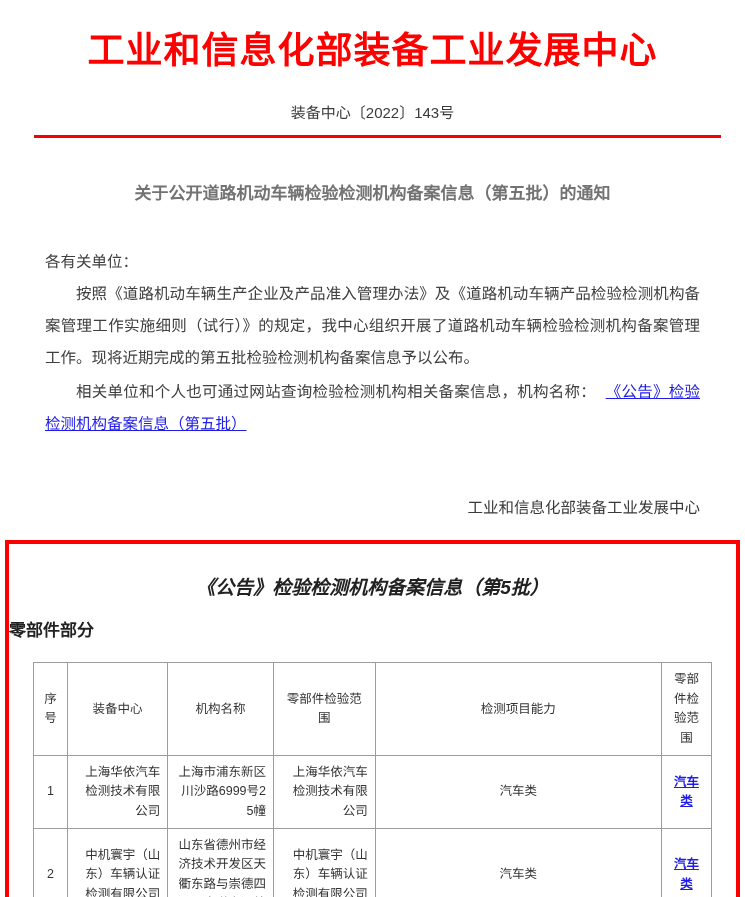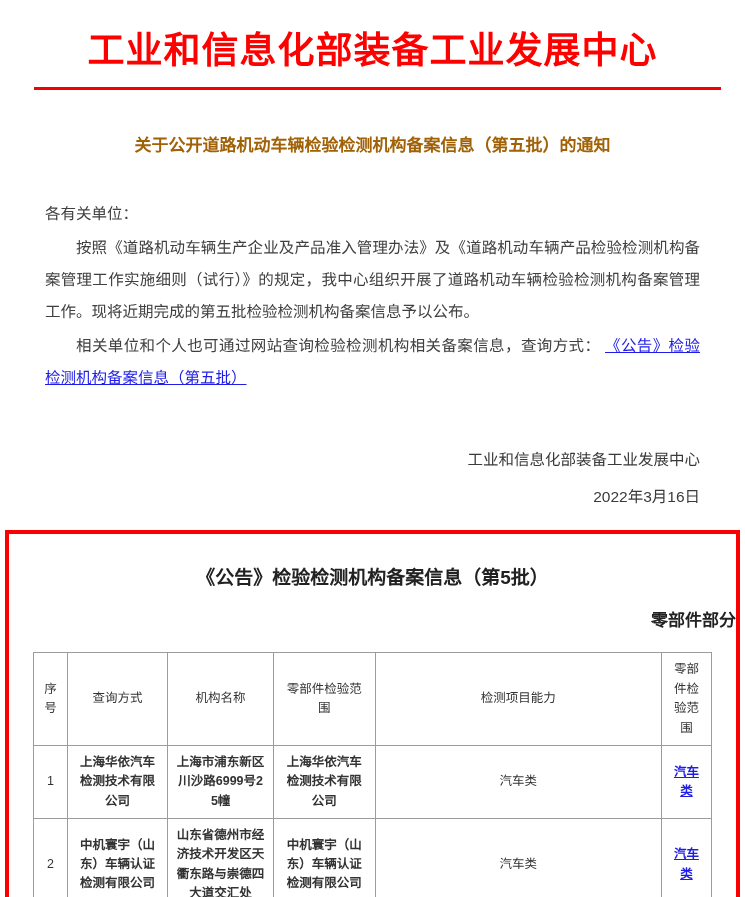--- a/index.html
+++ b/index.html
@@ -11,91 +11,91 @@
     color:#3d3d3d; -webkit-font-smoothing:antialiased;
   }
   .org-title {
     padding-top:20px; text-align:center;
     color:#fe0000; font-size:37px; font-weight:bold; letter-spacing:1px;
     font-family:"Liberation Serif","DejaVu Serif",serif;
   }
   .doc-number { margin-top:27px; text-align:center; font-size:15px; color:#3a3a3a; }
   .red-rule { height:3px; background:#f40000; margin:13px 24px 0 34px; border:none; }
   .notice-title {
-    margin-top:41px; text-align:center; font-size:17px; font-weight:bold; color:#a16207;
+    margin-top:41px; text-align:center; font-size:17px; font-weight:bold; color:#737373;
   }
   .content { margin:8px 45px; font-size:15.5px; line-height:2.06; color:#404040; }
   .salutation { margin-top:42px; }
-  .para { text-indent:2em; text-align:justify; }
+  .para { text-indent:2em; text-align:justify;font-family:Liberation Mono, monospace; }
   .para.first { margin-top:2px; }
   .para.second { margin-top:2px; }
   a.doc-link { color:#1e1ce6; text-decoration:underline; }
   .signature { margin-top:50px; text-align:right; color:#3a3a3a; }
   .date { margin-top:6px; text-align:right; color:#3a3a3a; }
   .announce-box {
     margin:17px 5px 4px 5px; border:4px solid #fb0000; background:#ffffff;
     padding:28px 0 30px 0;
   }
-  .box-title { text-align:center; font-size:19px; font-weight:bold; color:#222; }
-  .box-subtitle { margin-top:17px; text-align:right; font-size:17px; font-weight:600; color:#222; }
+  .box-title { text-align:center; font-size:19px; font-weight:bold; color:#222;font-style:italic; }
+  .box-subtitle { margin-top:17px; text-align:left; font-size:17px; font-weight:600; color:#222; }
   table.reg-table {
     margin:21px auto 0 auto; width:calc(100% - 48px);
     border-collapse:collapse; font-size:12.5px; color:#333; table-layout:fixed;
   }
   .reg-table th, .reg-table td {
     border:1px solid #9c9c9c; padding:7px 7px; line-height:1.55;
     vertical-align:middle; word-break:break-all;
   }
   .reg-table th { font-weight:normal; text-align:center; height:55px; }
   td.c-no, td.c-scope, td.c-cap { text-align:center; }
-  td.c-name, td.c-addr, td.c-legal { text-align:center;font-weight:bold; }
+  td.c-name, td.c-addr, td.c-legal { text-align:right; }
   tr.r1 td { height:72px; }
   tr.r2 td { height:92px; }
   a.cap-link { color:#1e1ce6; text-decoration:underline; font-weight:bold; }
 </style>
 </head>
 <body>
 
 <div class="doc">
 
   <h1 class="org-title">工业和信息化部装备工业发展中心</h1>
 
+  <div class="doc-number">装备中心〔2022〕143号</div>
 
   <div class="red-rule"></div>
 
   <h2 class="notice-title">关于公开道路机动车辆检验检测机构备案信息（第五批）的通知</h2>
 
   <div class="content">
     <p class="salutation">各有关单位：</p>
 
     <p class="para first">按照《道路机动车辆生产企业及产品准入管理办法》及《道路机动车辆产品检验检测机构备案管理工作实施细则（试行）》的规定，我中心组织开展了道路机动车辆检验检测机构备案管理工作。现将近期完成的第五批检验检测机构备案信息予以公布。</p>
 
-    <p class="para second"><span>相关单位和个人也可通过网站查询检验检测机构相关备案信息，查询方式： </span><a class="doc-link" href="#">《公告》检验检测机构备案信息（第五批）</a></p>
+    <p class="para second"><span>相关单位和个人也可通过网站查询检验检测机构相关备案信息，机构名称： </span><a class="doc-link" href="#">《公告》检验检测机构备案信息（第五批）</a></p>
 
     <p class="signature">工业和信息化部装备工业发展中心</p>
-    <p class="date">2022年3月16日</p>
   </div>
 
   <div class="announce-box">
     <div class="box-title">《公告》检验检测机构备案信息（第5批）</div>
     <div class="box-subtitle">零部件部分</div>
 
     <table class="reg-table">
       <colgroup>
         <col style="width:5%">
           <col style="width:14.8%">
           <col style="width:15.6%">
         <col style="width:15%">
           <col style="width:42.2%">
           <col style="width:7.4%">
       </colgroup>
       <thead>
         <tr>
           <th>序号</th>
-          <th>查询方式</th>
+          <th>装备中心</th>
           <th>机构名称</th>
           <th>零部件检验范围</th>
           <th>检测项目能力</th>
           <th>零部件检验范围</th>
         </tr>
       </thead>
       <tbody>
         <tr class="r1">
           <td class="c-no">1</td>
           <td class="c-name">上海华依汽车检测技术有限公司</td>

